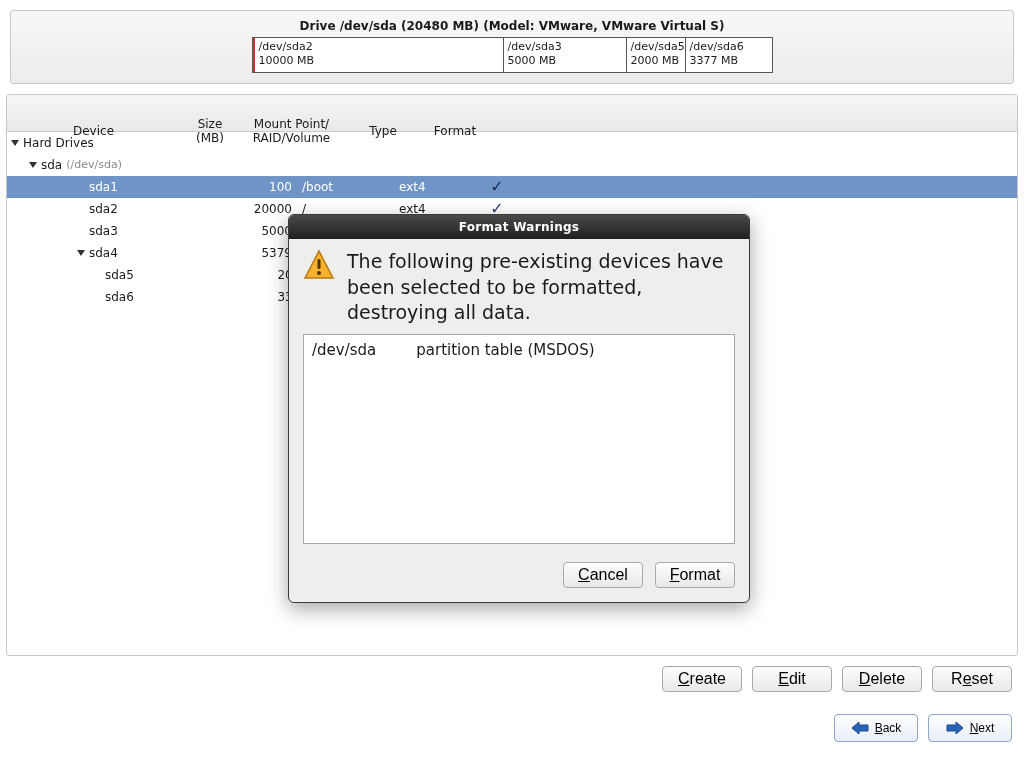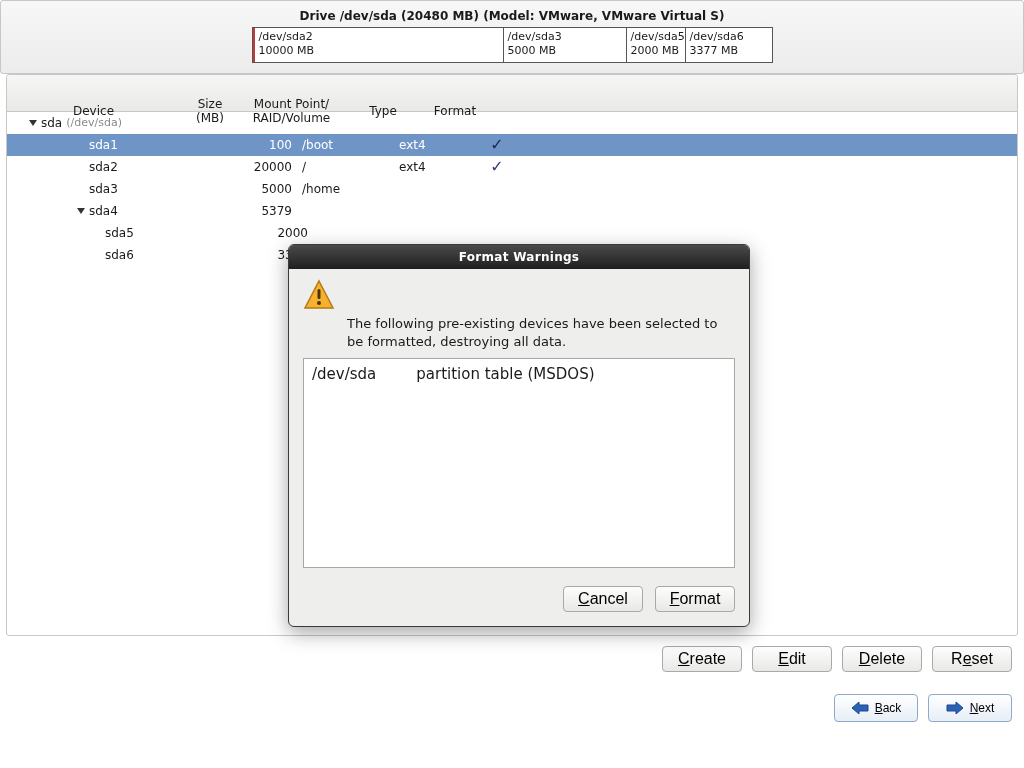--- a/index.html
+++ b/index.html
@@ -7,21 +7,21 @@
     width: 1024px; height: 768px;
     font-family: "DejaVu Sans", "Liberation Sans", sans-serif;
     font-size: 12px;
     background: #ffffff;
     color: #1a1a1a;
     overflow: hidden;
   }
 
   
   .drive-panel {
-    margin: 0;
+    margin: 10px;
     border: 1px solid #c7c7c7;
     border-radius: 3px;
     background: linear-gradient(#f7f7f7, #ececec);
     padding: 8px 0 10px 0;
     text-align: center;
   }
   .drive-title {
     font-weight: bold;
     margin-bottom: 4px;
   }
@@ -138,21 +138,21 @@
     font-size: 12px;
     display:inline-flex; align-items:center; justify-content:center;
     gap:6px;
     padding: 0 12px;
     cursor: pointer;
   }
 
   
   .dialog {
     position: absolute;
-    left: 288px; top: 244px;
+    left: 288px; top: 214px;
     width: 460px;
     border: 1px solid #3a3a3a;
     border-radius: 6px;
     box-shadow: 0 6px 20px rgba(0,0,0,.35);
     background: #eeeeec;
     z-index: 50;
     overflow:hidden;
   }
   .dialog-title {
     height: 24px;
@@ -163,21 +163,21 @@
     display:flex; align-items:center; justify-content:center;
     letter-spacing: .3px;
   }
   .dialog-body {
     padding: 10px 14px 4px 14px;
   }
   .dialog-msg {
     display:flex; gap:12px; align-items:flex-start;
     margin-bottom:8px;
   }
-  .dialog-msg .txt { font-size:13px; line-height:1.35;margin-top:36px; }
+  .dialog-msg .txt { font-size:19px; line-height:1.35; }
   .dialog-list {
     border: 1px solid #a7a7a5;
     background: #ffffff;
     height: 196px;
     padding: 6px 8px;
     font-size: 15px;
   }
   .dialog-list .entry { display:flex; gap:40px; }
   .dialog-actions {
     display:flex; justify-content:flex-end; gap:12px;
@@ -232,20 +232,26 @@
     <div class="th col-type">
         <span>Type</span>
       </div>
     <div class="th col-format">
         <span>Format</span>
       </div>
     <div class="th"></div>
   </div>
   <div class="tbody" id="tbody">
 
+    <div class="row">
+      <div class="cell-device" style="padding-left:4px;">
+        <span class="tri"></span>
+        <span>Hard Drives</span>
+      </div>
+    </div>
     <div class="row">
       <div class="cell-device" style="padding-left:22px;">
         <span class="tri"></span>
         <span>sda</span>
         <span class="dim">(/dev/sda)</span>
       </div>
     </div>
 
   <div class="row sel">
         <div class="cell-device" style="padding-left:70px;">

